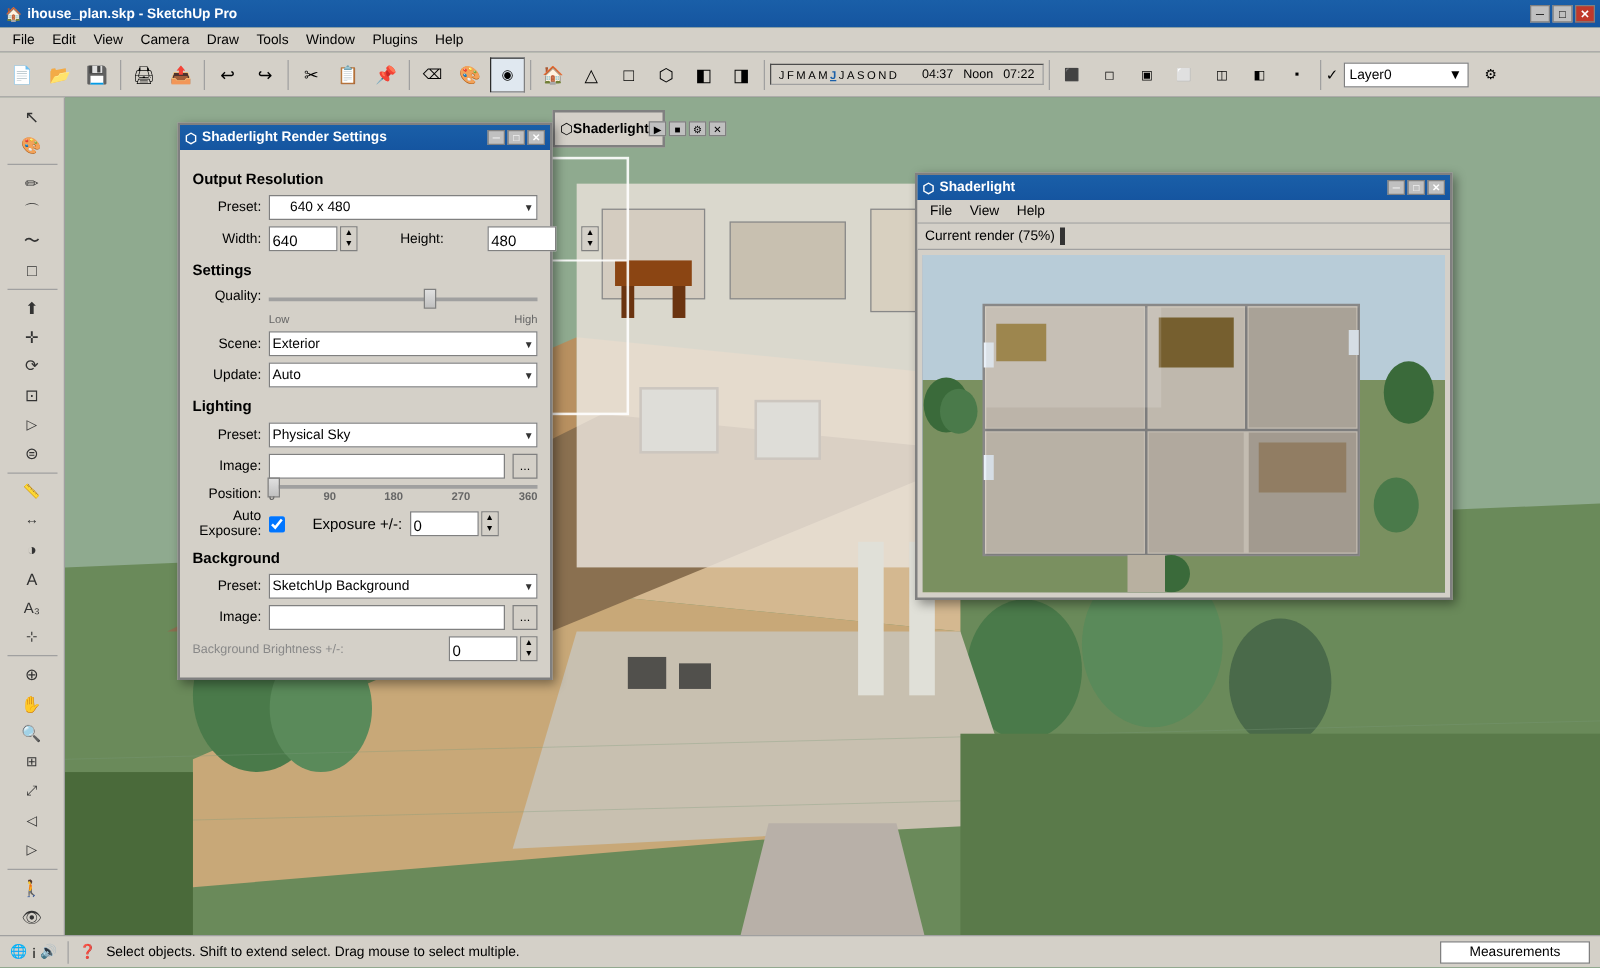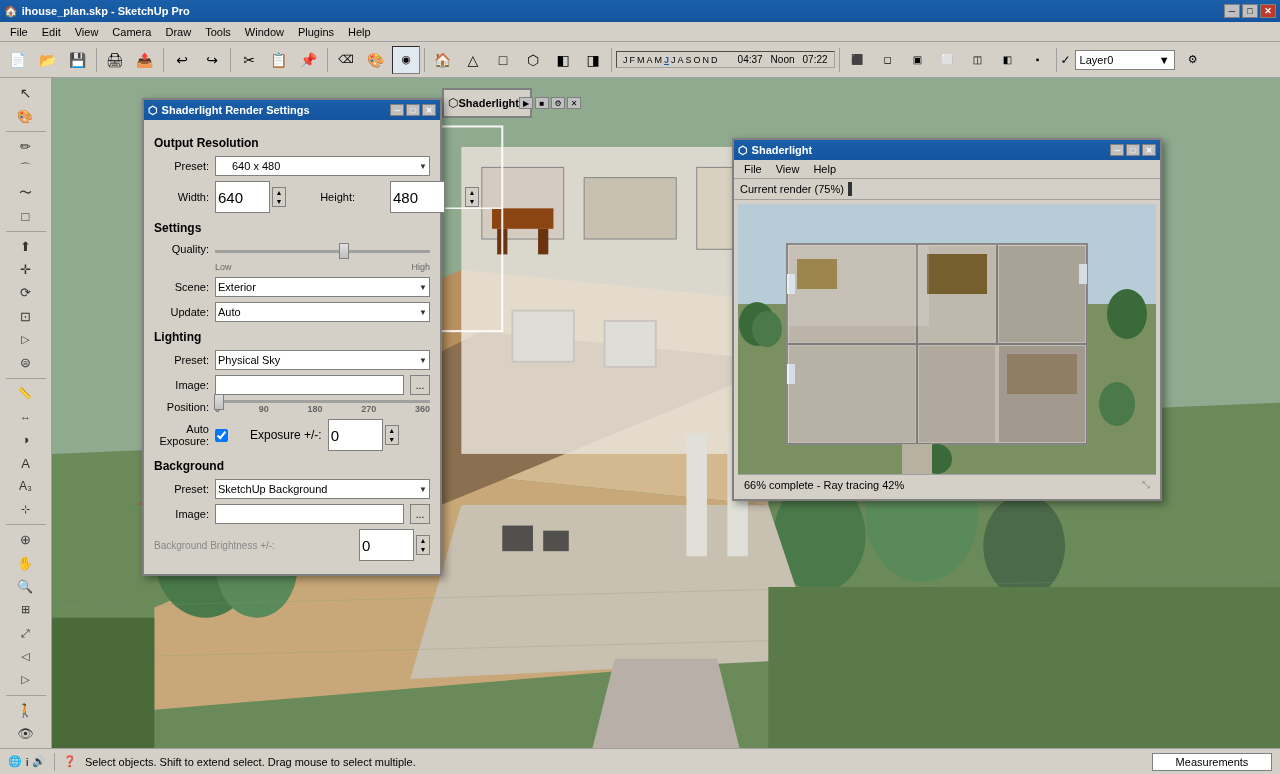--- a/index.html
+++ b/index.html
@@ -144,26 +144,26 @@
       display: flex;
       align-items: center;
       justify-content: space-between;
       cursor: pointer;
     }
     .select-arrow { font-size: 8px; color: #333; }
 
     .number-input {
       background: white;
       border: 1px solid #808080;
-      height: 32px;
+      height: 20px;
       width: 55px;
-      font-size: 15px;
+      font-size: 12px;
       padding: 0 2px;
       display: flex;
-      align-items: center;
+      align-items: flex-end;
     }
     .number-spin { display: flex; flex-direction: column; border: 1px solid #808080; height: 20px; }
     .spin-up, .spin-down { width: 12px; height: 10px; background: #d4d0c8; display: flex; align-items: center; justify-content: center; font-size: 7px; cursor: pointer; border: none; }
 
     .quality-slider {
       flex: 1;
       position: relative;
       height: 20px;
       display: flex;
       align-items: center;
@@ -738,24 +738,20 @@
             <ellipse cx="380" cy="200" rx="18" ry="22" fill="#4a7a4a"></ellipse>
             <ellipse cx="200" cy="255" rx="15" ry="15" fill="#3a6a3a"></ellipse>
 
             <rect x="165" y="240" width="30" height="30" fill="#b8b0a0"></rect>
 
             <rect x="52" y="42" width="298" height="198" fill="rgba(0,0,0,0.08)"></rect>
 
             <rect x="52" y="42" width="140" height="80" fill="rgba(255,255,255,0.15)"></rect>
           </svg>
         </div>
-        <div class="render-status">
-          <span>66% complete - Ray tracing 42%</span>
-          <span class="resize-handle">⤡</span>
-        </div>
       </div>
     </div>
 
   </div>
 </div>
 
 <div class="status-bar">
   <div class="status-icons">
     <span>🌐</span>
     <span>ℹ</span>

